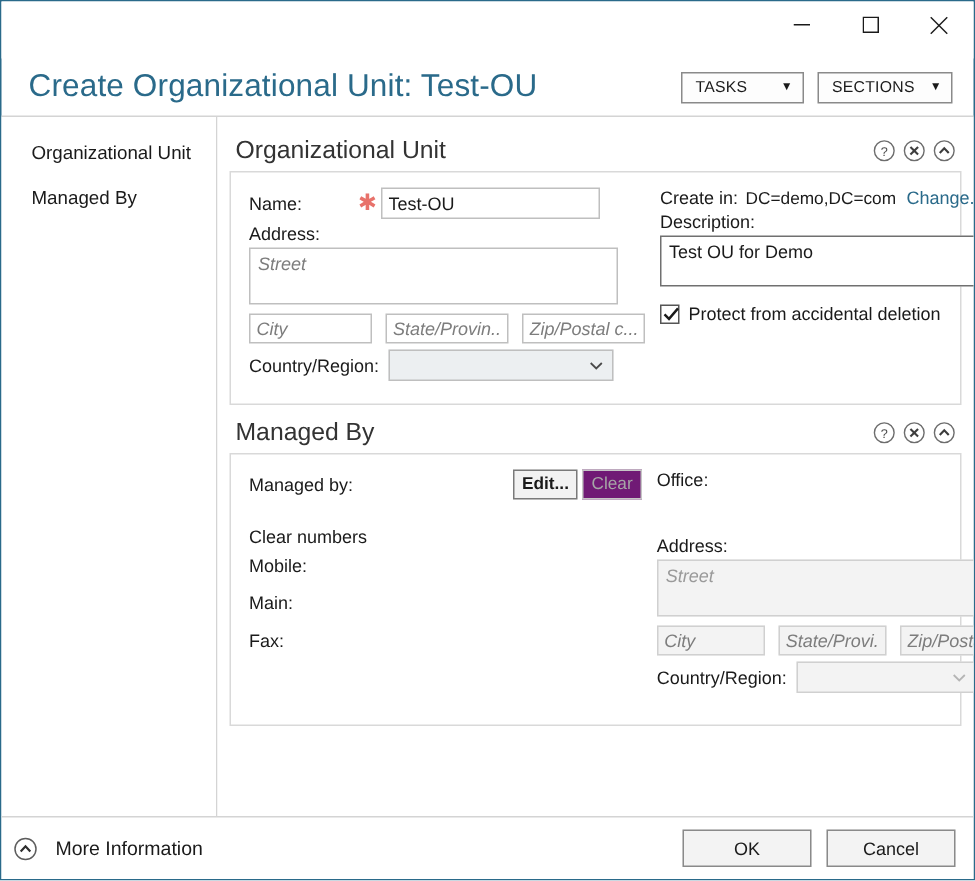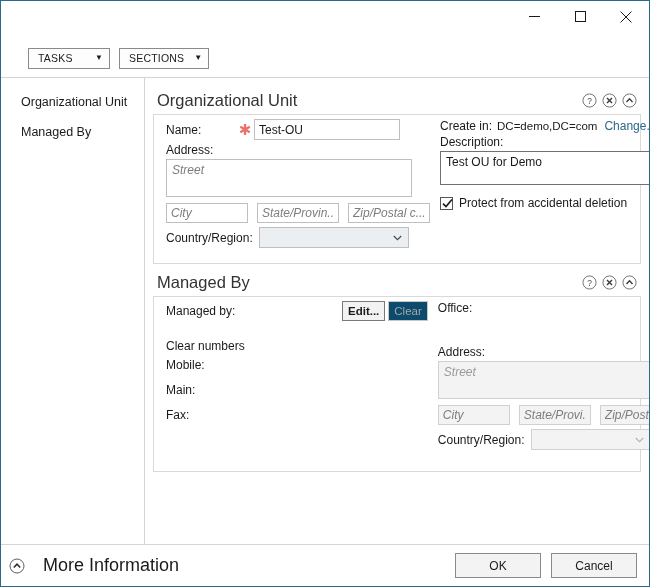--- a/index.html
+++ b/index.html
@@ -138,21 +138,21 @@
   .circ-icon {
     width: 15px;
     height: 15px;
     margin-left: 5px;
     cursor: default;
   }
   .panel {
     border: 1px solid #d9d9d9;
     background: #ffffff;
     box-sizing: border-box;
-    padding: 4px 12px 12px 12px;
+    padding: 10px 12px 12px 12px;
     display: flex;
   }
   .col-left  { flex: 0 0 258px; }
   .col-right { flex: 1 1 auto; padding-left: 10px; }
 
   
   .row {
     display: flex;
     align-items: center;
     margin-bottom: 3px;
@@ -273,21 +273,21 @@
     min-width: 35px;
     box-sizing: border-box;
     border: 1px solid #7a7a7a;
     background: #f2f2f2;
     font-family: "Liberation Sans", sans-serif;
     font-size: 11.5px;
     color: #1a1a1a;
     cursor: default;
     padding: 0 5px;
   }
-  .btn-sm.disabled { color: #a6a6a6; border-color: #c6c6c6; background: #0c4a6e; }
+  .btn-sm.disabled { color: #a6a6a6; border-color: #c6c6c6; background: #701a75; }
   .btn-edit { font-weight: bold; margin-right: 3px; }
 
   .mb-lines { margin-top: 2px; }
   .mb-line { font-size: 12px; margin-bottom: 11px; }
   .mb-line.tight { margin-bottom: 5px; }
 
   
   .dis {
     background: #f3f3f3 !important;
     border-color: #d0d0d0 !important;
@@ -307,21 +307,21 @@
     padding: 0 12px 0 8px;
     box-sizing: border-box;
     background: #ffffff;
   }
   .more-info {
     display: flex;
     align-items: center;
     flex: 1 1 auto;
     cursor: default;
   }
-  .more-info span.txtlbl { font-size: 18px; margin-left: 18px; }
+  .more-info span.txtlbl { font-size: 13px; margin-left: 12px; }
   .btn-lg {
     width: 86px;
     height: 25px;
     box-sizing: border-box;
     border: 1px solid #8a8a8a;
     background: #f3f3f3;
     font-family: "Liberation Sans", sans-serif;
     font-size: 12px;
     color: #1a1a1a;
     margin-left: 10px;
@@ -347,20 +347,21 @@
     </div>
     <div class="winbtn">
       <svg width="12" height="12" viewBox="0 0 12 12">
           <line x1="0.5" y1="0.5" x2="11.5" y2="11.5" stroke="#1a1a1a" stroke-width="1"></line>
           <line x1="11.5" y1="0.5" x2="0.5" y2="11.5" stroke="#1a1a1a" stroke-width="1"></line>
         </svg>
     </div>
   </div>
 
   <div class="header">
+    <div class="header-title">Create Organizational Unit: Test-OU</div>
     <div class="hdr-btn">
       <span>TASKS</span>
       <span class="caret">▼</span>
     </div>
     <div class="hdr-btn">
       <span>SECTIONS</span>
       <span class="caret">▼</span>
     </div>
   </div>
 

